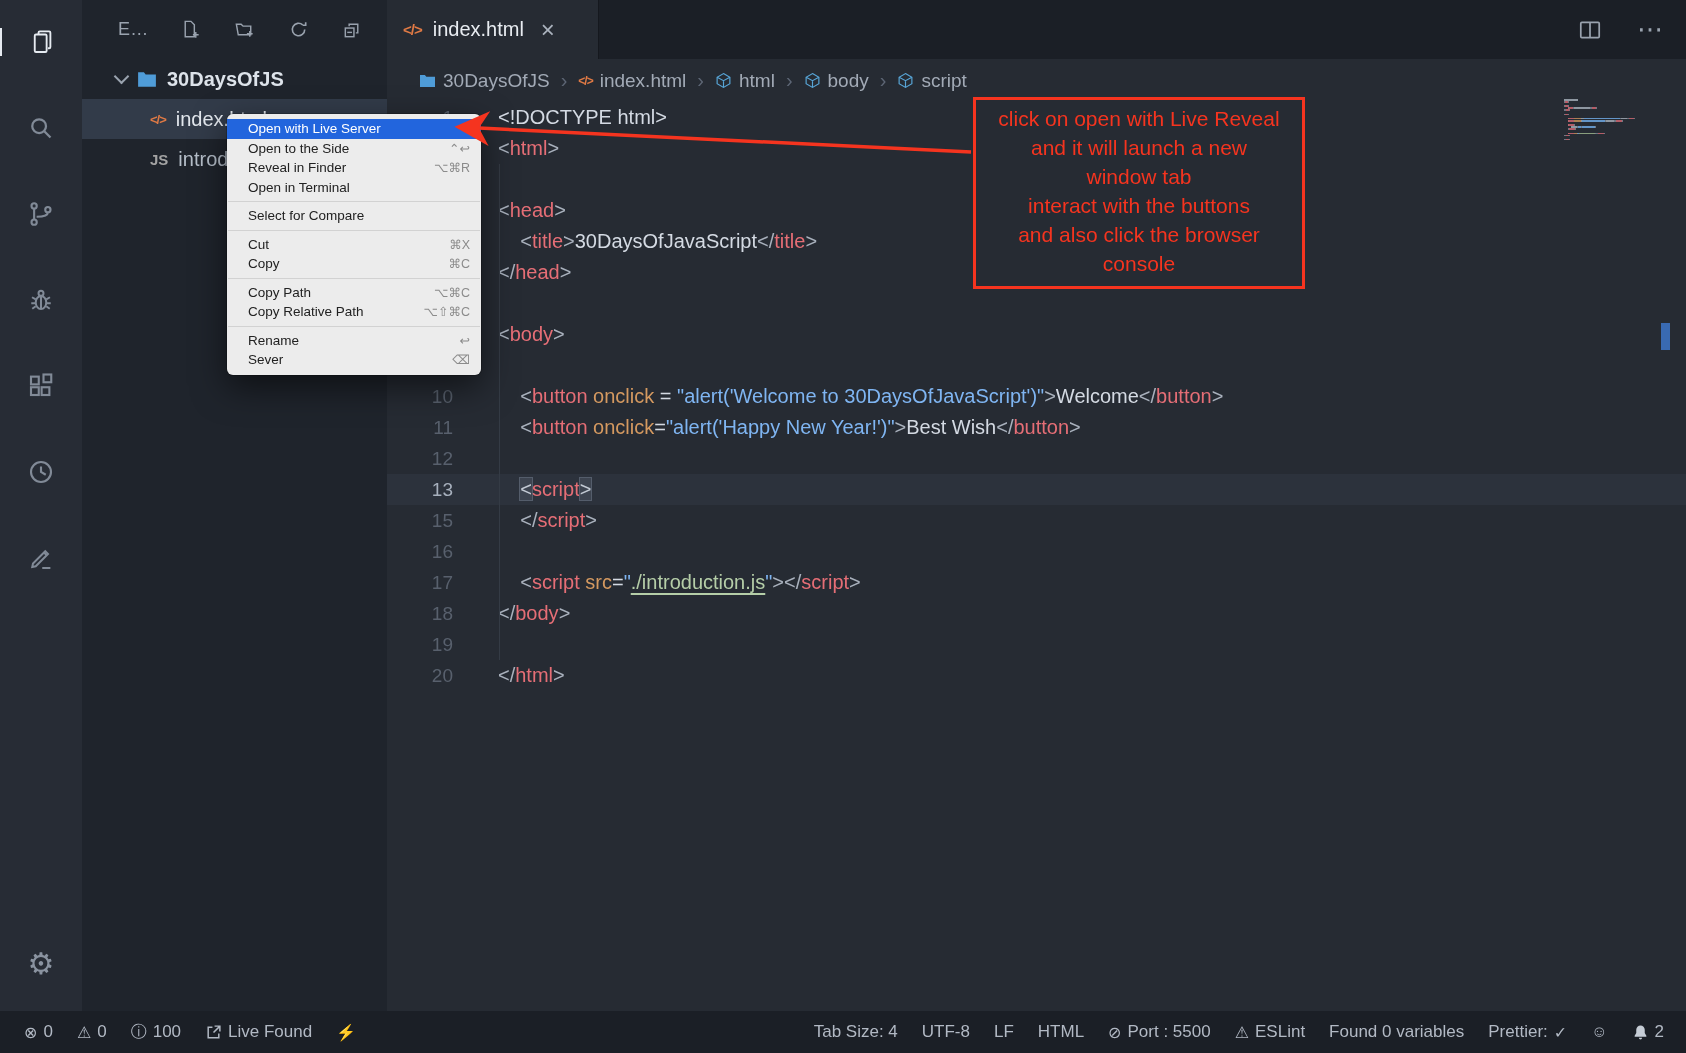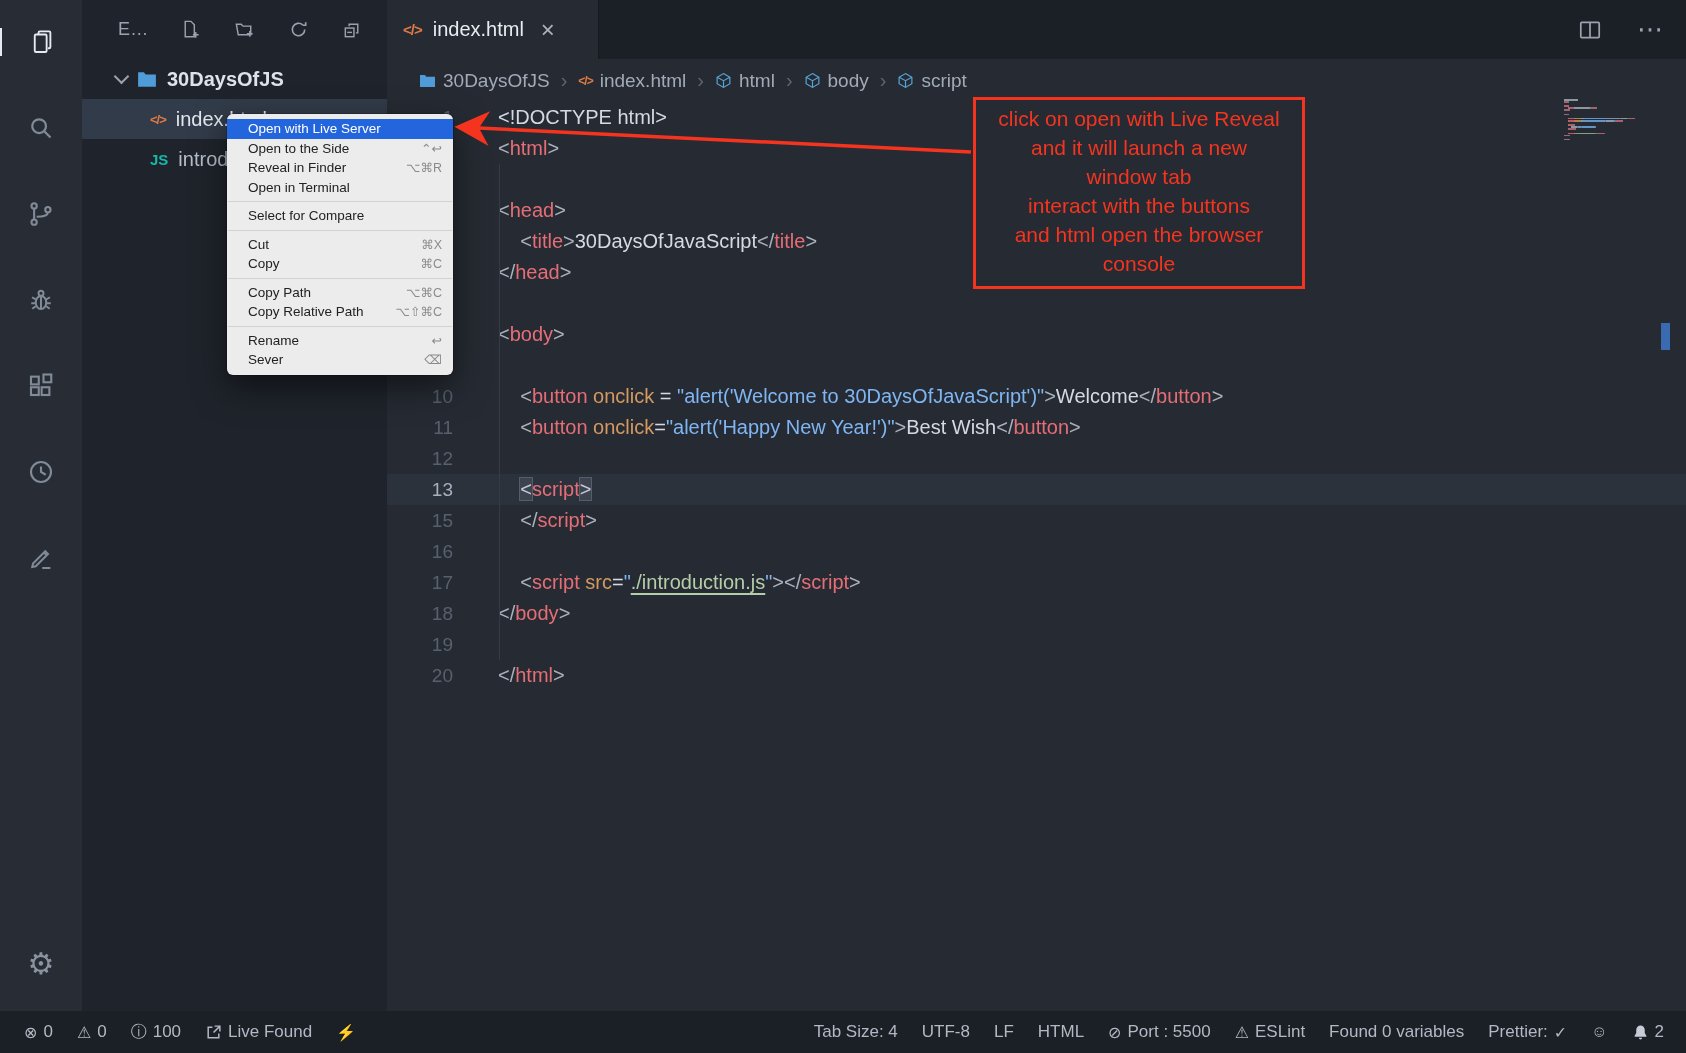--- a/index.html
+++ b/index.html
@@ -20,21 +20,21 @@
   .sidebar-header{height:59px;display:flex;align-items:center;padding:0 14px 0 36px;gap:30px;color:#9aa3af;}
   .sh-title{font-size:18px;letter-spacing:.3px;}
   .sh-icon{width:24px;height:24px;color:#99a2ae;}
   .tree-row{display:flex;align-items:center;height:40px;font-size:20px;color:#b6bfca;gap:10px;}
   .tree-folder{padding-left:34px;color:#dde3ea;font-weight:600;}
   .tree-file{padding-left:68px;}
   .tree-file.selected{background:#323b49;color:#e2e7ed;}
   .chev{width:9px;height:9px;border-right:2px solid #9aa3af;border-bottom:2px solid #9aa3af;
         transform:rotate(45deg);margin-top:-5px;}
   .fi-html{color:#e07a45;font-weight:700;font-size:13px;letter-spacing:-1px;}
-  .fi-js{color:#14b8a6;font-weight:700;font-size:15px;}
+  .fi-js{color:#a3a3a3;font-weight:700;font-size:15px;}
 
   
   .editor-area{position:absolute;left:387px;top:0;right:0;height:1011px;background:#262b33;}
   .tab-bar{height:59px;background:#1b1f26;display:flex;align-items:stretch;position:relative;}
   .tab{width:212px;background:#262b33;display:flex;align-items:center;padding:0 16px;gap:11px;box-sizing:border-box;border-right:1px solid #15181e;}
   .tab-label{font-size:20px;color:#e8ecf1;}
   .tab-close{font-size:24px;color:#aab2bd;line-height:1;margin-left:6px;}
   .tabbar-actions{position:absolute;right:22px;top:0;height:59px;display:flex;align-items:center;gap:34px;color:#9aa3af;}
   .more-dots{font-size:26px;letter-spacing:1px;}
 
@@ -54,21 +54,21 @@
   .tok-u{color:#b5cea8;text-decoration:underline;text-underline-offset:4px;}
   .tok-pb{color:#c3cad4;background:#3d4450;box-shadow:0 0 0 1px #545d6b;}
   .indent-guide{position:absolute;left:112px;top:62px;width:1px;height:496px;background:#343b45;}
 
   .minimap{position:absolute;right:30px;top:99px;width:92px;}
   .mm-row{height:2.1px;display:flex;}
   .mm-row span{height:1.6px;display:inline-block;opacity:.9;}
   .ov-marker{position:absolute;right:16px;top:323px;width:9px;height:27px;background:#3d76c9;opacity:.85;}
 
   
-  .context-menu{position:absolute;left:227px;top:114px;width:226px;background:#ececec;border-radius:6px;
+  .context-menu{position:absolute;left:227px;top:114px;width:254px;background:#ececec;border-radius:6px;
                 box-shadow:0 12px 34px rgba(0,0,0,.55),0 0 0 1px rgba(0,0,0,.18);padding:5px 0;z-index:50;
                 font-size:13.5px;color:#222;}
   .menu-item{display:flex;justify-content:space-between;align-items:center;height:19.5px;padding:0 11px 0 21px;}
   .menu-item.selected{background:#2265dd;color:#fff;}
   .menu-shortcut{color:#8b8b8b;font-size:12.5px;}
   .menu-item.selected .menu-shortcut{color:#fff;}
   .menu-sep{height:1px;background:#d2d2d2;margin:4px 1px;}
 
   
   .annotation{position:absolute;left:973px;top:97px;width:326px;border:3px solid #f5341f;z-index:55;
@@ -443,21 +443,21 @@
         <span class="menu-shortcut">⌫</span>
       </div>
     </div>
 
   <div class="annotation">
     <div>
         <div class="ann-line">click on open with Live Reveal</div>
         <div class="ann-line">and it will launch a new</div>
         <div class="ann-line">window tab</div>
         <div class="ann-line">interact with the buttons</div>
-        <div class="ann-line">and html open the browser</div>
+        <div class="ann-line">and also click the browser</div>
         <div class="ann-line">console</div>
       </div>
   </div>
   <svg class="arrow-layer" width="1686" height="1053">
     <defs>
       <marker id="ah" markerWidth="12" markerHeight="10" refX="9" refY="5" orient="auto">
         <path d="M0 0 L10 5 L0 10 L3 5 Z" fill="#f5341f"></path>
       </marker>
     </defs>
     <path d="M971 152 L458 127" stroke="#f5341f" stroke-width="3.5" fill="none" marker-end="url(#ah)"></path>

